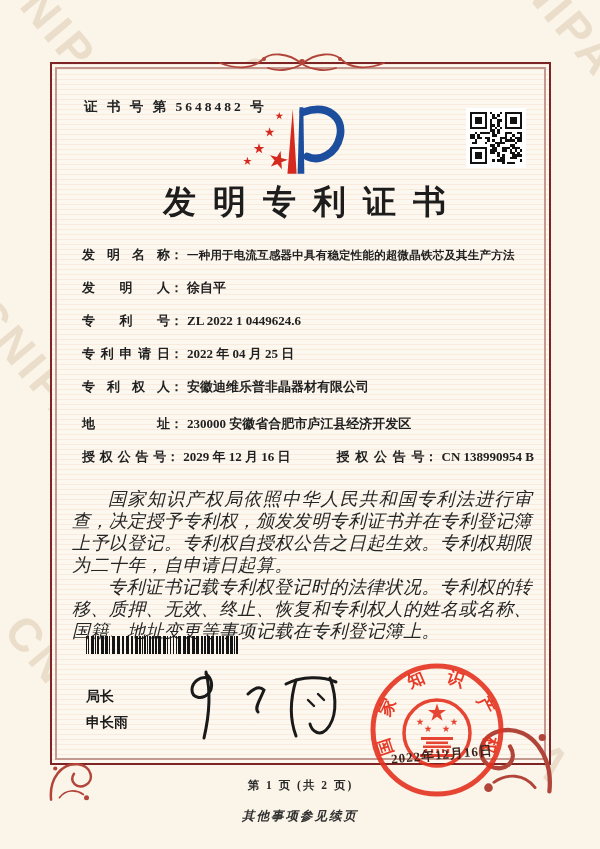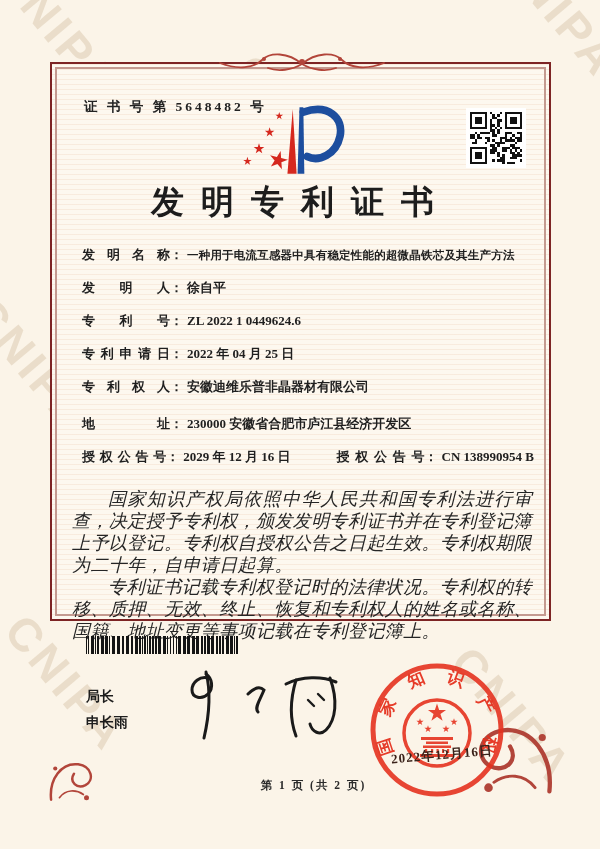--- a/index.html
+++ b/index.html
@@ -10,42 +10,42 @@
   }
   
   .wm {
     position:absolute; font-family:"Liberation Sans","DejaVu Sans",sans-serif;
     font-weight:bold; font-size:46px; letter-spacing:4px;
     color:rgba(196,170,134,0.30); transform:rotate(50deg); white-space:nowrap;
     pointer-events:none;
   }
   
   .frame {
-    position:absolute; left:50px; top:62px; width:501px; height:559px;
+    position:absolute; left:50px; top:62px; width:501px; height:703px;
     border:2px solid #7d2424; background:#fdf8ef;
     background-image:repeating-linear-gradient(180deg,
       rgba(234,196,168,0.25) 0px, rgba(234,196,168,0.25) 1px,
       rgba(253,248,239,0) 1px, rgba(253,248,239,0) 5px);
   }
   .frame::before {
     content:""; position:absolute; inset:3px;
     border:2px solid #c49a90; pointer-events:none;
   }
   .deco { position:absolute; pointer-events:none; }
   .cert-number {
     position:absolute; left:32px; top:34px; font-size:13.5px; font-weight:600;
     letter-spacing:3px; color:#232323;
   }
   .logo { position:absolute; left:180px; top:38px; }
   .qr-box {
     position:absolute; left:414px; top:44px; width:60px; height:60px;
     background:#fff; padding:4px;
   }
   .doc-title {
-    position:absolute; left:0; top:116px; width:100%; text-align:center;
+    position:absolute; left:12px; top:116px; width:100%; text-align:center;
     font-size:33px; font-weight:bold; color:#1d1d1d;
     letter-spacing:17px; padding-left:1px;
   }
   .fields { position:absolute; left:30px; top:182px; width:452px; }
   .f-row { display:flex; align-items:baseline; height:20px; margin-bottom:13px; white-space:nowrap; }
   .f-row.gap-lg { }
   .f-row.gap-md { margin-bottom:17px; }
   .f-label {
     display:inline-block; width:88px; font-size:13px; font-weight:700;
     color:#1f1f1f; text-align:justify; text-align-last:justify;
@@ -63,21 +63,21 @@
   .barcode { position:absolute; left:34px; top:572px; }
   .officer { position:absolute; left:34px; top:620px; font-size:14px; font-weight:700; color:#1d1d1d; line-height:26px; }
   .sig-svg { position:absolute; left:118px; top:600px; }
   .seal-svg { position:absolute; left:300px; top:581px; opacity:0.94; }
   .seal-date {
     position:absolute; left:306px; top:682px; width:168px; text-align:center;
     font-size:13px; font-weight:700; color:#3a221a; letter-spacing:1px;
     transform:rotate(-5deg); white-space:nowrap;
   }
   .page-info {
-    position:absolute; left:13px; top:714px; width:100%; text-align:center;
+    position:absolute; left:0; top:714px; width:100%; text-align:center;
     font-size:11.5px; color:#2a2a2a; letter-spacing:2px; font-weight:600;
   }
   .footer-note {
     position:absolute; left:0; top:808px; width:100%; text-align:center;
     font-size:12.5px; color:#303030; font-style:italic; font-weight:600;
     letter-spacing:2px;
   }
 </style>
 </head>
 <body>
@@ -416,13 +416,14 @@
           <rect x="-17" y="9" width="34" height="3"></rect>
         </g>
       </g>
     </svg>
 
     <div class="seal-date">2022年12月16日</div>
 
     <div class="page-info">第 1 页 (共 2 页)</div>
   </div>
 
+  <div class="footer-note">其他事项参见续页</div>
 </div>
 
 </body></html>

